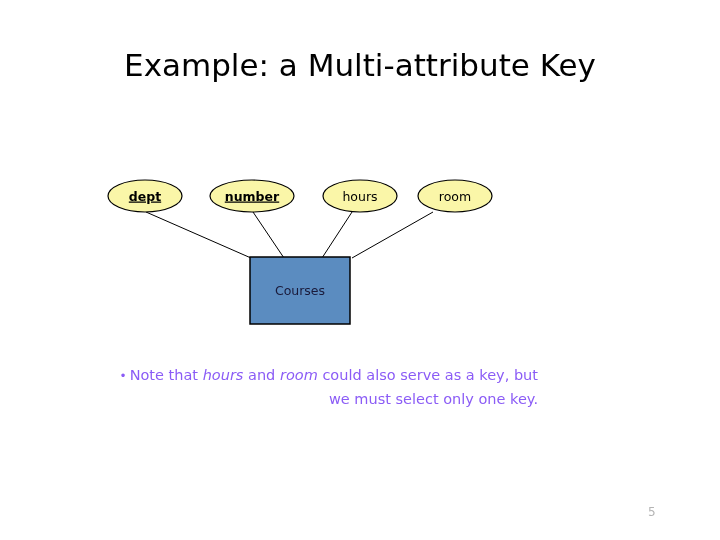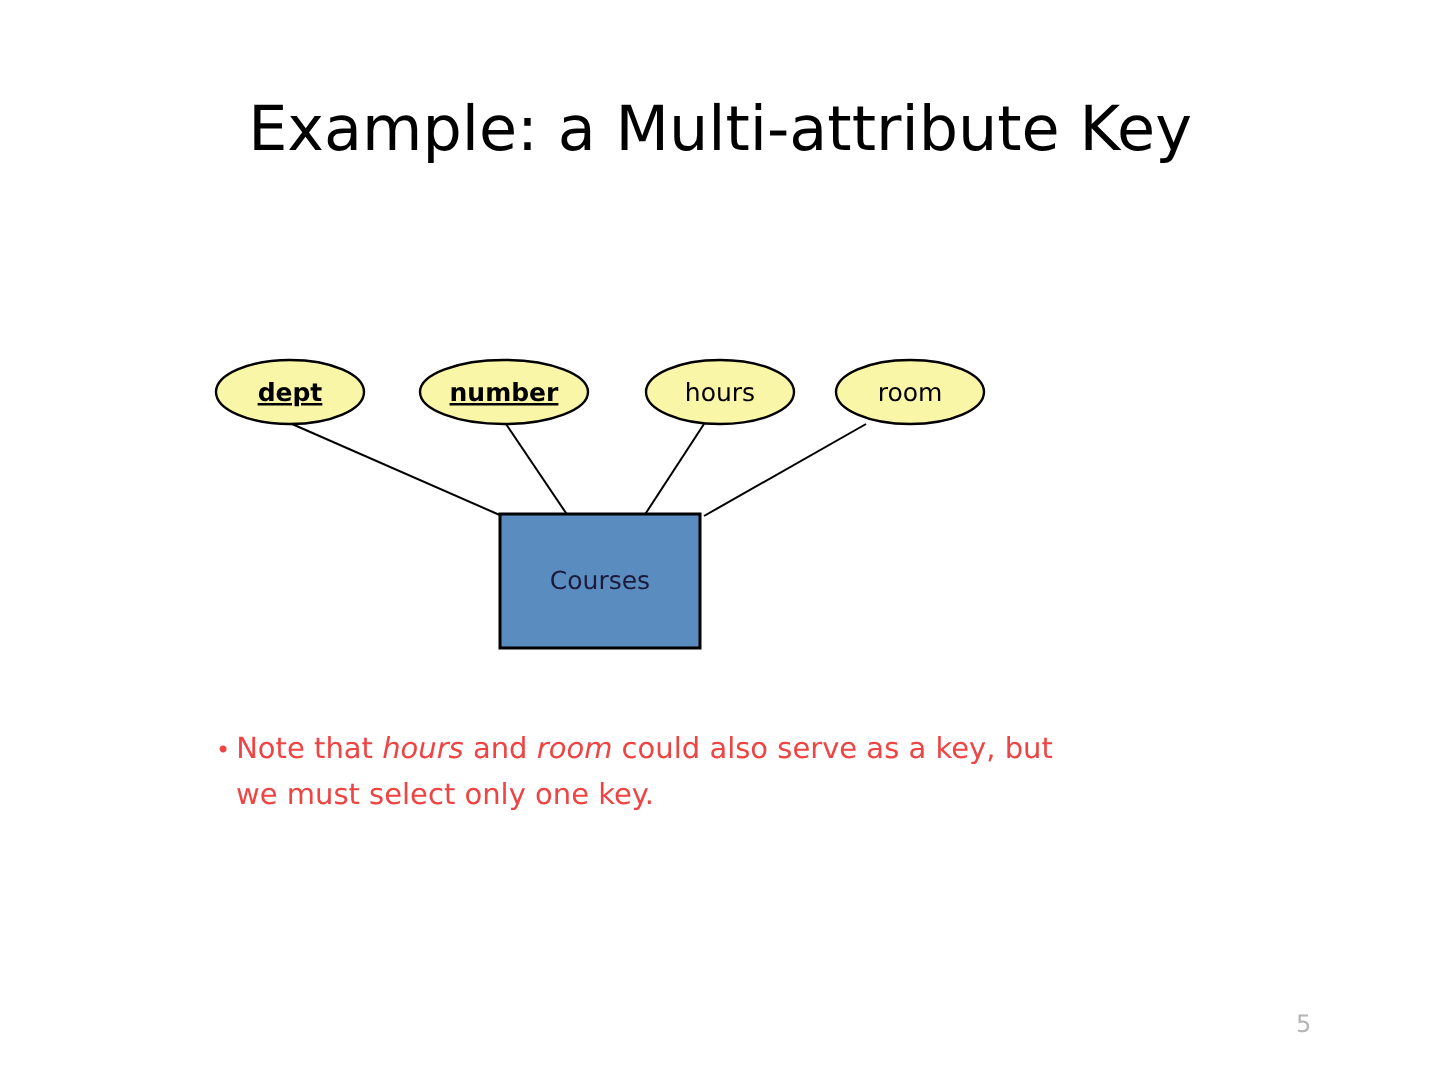--- a/index.html
+++ b/index.html
@@ -69,21 +69,22 @@
 
   
   #body-bullets {
     position: absolute;
     left: 108px;
     top: 364px;
     width: 430px;
     font-family: "DejaVu Sans", sans-serif;
     font-size: 14.5px;
     line-height: 23px;
-    color: #ef4444;
+    color: #8b5cf6;
+    text-align: right;
   }
   .bullet-item {
     position: relative;
     padding-left: 10px;
     text-indent: -10px;
   }
   .bullet-mark {
     font-size: 12px;
     padding-right: 3px;
   }

